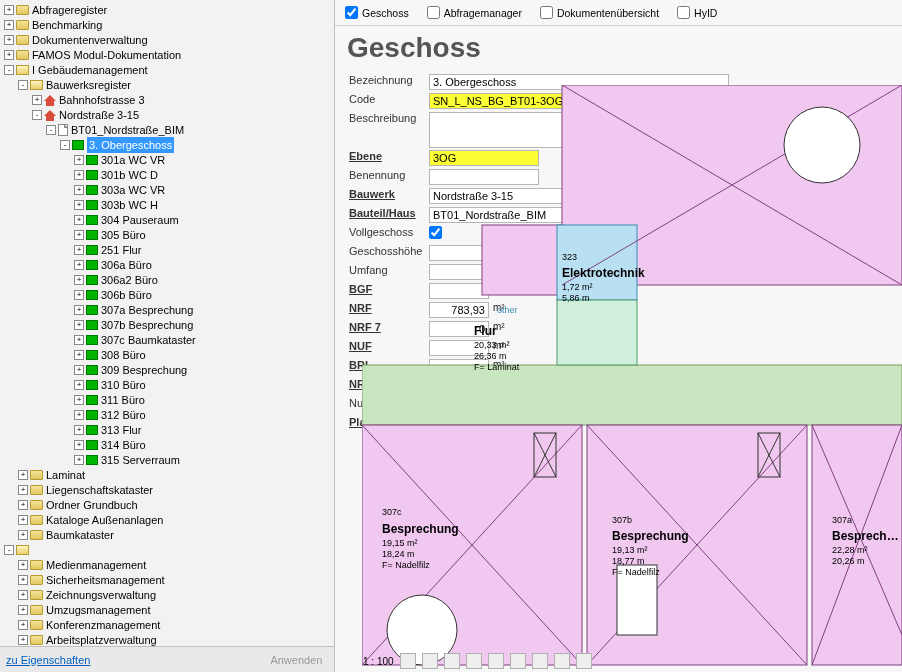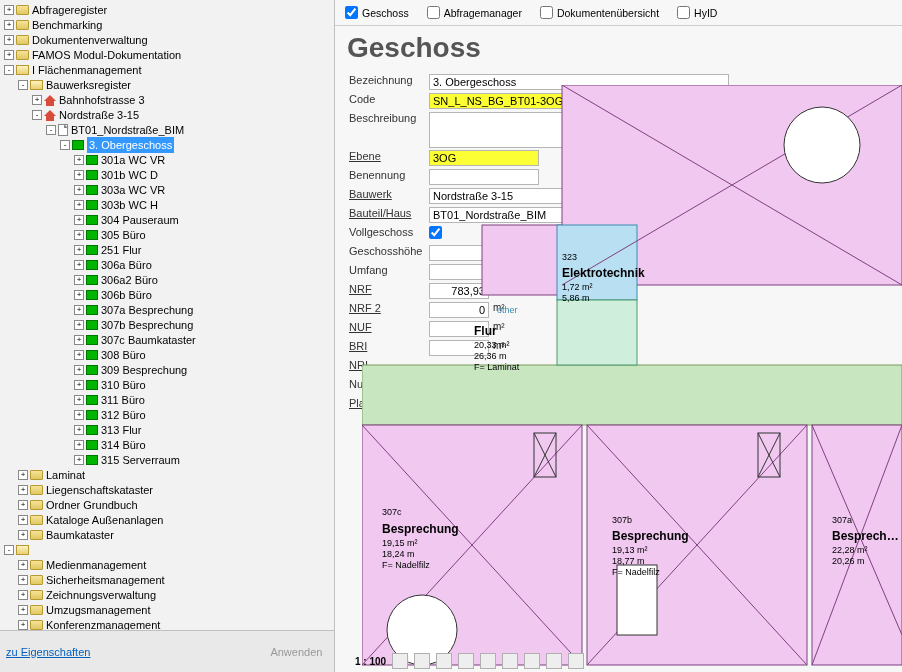--- a/index.html
+++ b/index.html
@@ -17,43 +17,43 @@
   .house::after { content:""; position:absolute; left:-4px; top:6px; width:8px; height:5px; background:#d94b3a; }
   .green-sq { background: #00b500; border: 1px solid #007500; width: 12px; height: 10px; }
   .label { }
   .selected .label { background: #3399ff; color: #fff; padding: 0 2px; }
   .indent-0 { padding-left: 2px; }
   .indent-1 { padding-left: 16px; }
   .indent-2 { padding-left: 30px; }
   .indent-3 { padding-left: 44px; }
   .indent-4 { padding-left: 58px; }
   .indent-5 { padding-left: 72px; }
-  .bottom-bar { position: absolute; bottom: 0; left: 0; right: -1px; height: 42px; background: #e9e9e9; border-top: 1px solid #c0c0c0; display: flex; align-items: center; padding: 0 6px; font-size: 11px; gap: 180px; }
+  .bottom-bar { position: absolute; bottom: 0; left: 0; right: -1px; height: 26px; background: #e9e9e9; border-top: 1px solid #c0c0c0; display: flex; align-items: center; padding: 0 6px; font-size: 11px; gap: 180px; }
   .bottom-bar a { color: #0060c0; text-decoration: underline; }
   .bottom-bar .apply { color: #999; }
   .right-pane { flex: 1; height: 100%; background: #f7f7f7; position: relative; overflow: hidden; }
   .tabs { display: flex; gap: 18px; padding: 6px 10px; font-size: 10.5px; border-bottom: 1px solid #d0d0d0; }
   .tab { display: flex; align-items: center; gap: 4px; }
   .tab input { margin: 0; }
   h1.page-title { font-size: 28px; font-weight: bold; color: #555; padding: 6px 10px 10px 12px; }
   .form { padding: 0 14px; font-size: 11px; }
   .row { display: flex; align-items: flex-start; height: 19px; }
   .row .flabel { width: 80px; color: #333; }
-  .row .flabel.b { font-weight: normal; text-decoration: underline; }
+  .row .flabel.b { font-weight: bold; text-decoration: underline; }
   .row input.text { height: 16px; border: 1px solid #b5b5b5; padding: 0 3px; font-size: 11px; background: #fff; }
   .row .unit { font-size: 10px; margin-left: 4px; color: #222; }
   .yellow { background: #fbff33 !important; }
   .desc { height: 36px; width: 154px; border: 1px solid #b5b5b5; background: #fff; }
   .floorplan { position: absolute; top: 85px; right: 0; bottom: 0; left: 0; overflow: hidden; pointer-events: none; }
   .floorplan svg { position: absolute; top: 0; right: 0; width: 540px; height: 590px; }
   .diagonal { position: absolute; inset: 0; pointer-events: none; }
   .diagonal svg { width: 100%; height: 100%; }
   .room-label { font-size: 12px; font-weight: bold; fill: #000; }
   .room-small { font-size: 9px; fill: #000; }
-  .toolbar-bottom { position: absolute; bottom: 3px; left: 20px; display: flex; align-items: center; gap: 6px; font-size: 10px; font-weight: bold; }
+  .toolbar-bottom { position: absolute; bottom: 3px; left: 28px; display: flex; align-items: center; gap: 6px; font-size: 10px; }
   .tool-ico { width: 16px; height: 16px; border: 1px solid #b0b0b0; background: #eee; }
 </style>
 </head>
 <body>
 
 <div class="left-pane">
   <div class="tree" id="tree">
       <div class="tree-item indent-0">
         <span class="toggle">+</span>
         <span class="icon folder"></span>
@@ -70,21 +70,21 @@
         <span class="label">Dokumentenverwaltung</span>
       </div>
       <div class="tree-item indent-0">
         <span class="toggle">+</span>
         <span class="icon folder"></span>
         <span class="label">FAMOS Modul-Dokumentation</span>
       </div>
       <div class="tree-item indent-0">
         <span class="toggle">-</span>
         <span class="icon folder-open"></span>
-        <span class="label">I Flächenmanagement</span>
+        <span class="label">I Gebäudemanagement</span>
       </div>
       <div class="tree-item indent-1">
         <span class="toggle">-</span>
         <span class="icon folder-open"></span>
         <span class="label">Bauwerksregister</span>
       </div>
       <div class="tree-item indent-2">
         <span class="toggle">+</span>
         <span class="icon house"></span>
         <span class="label">Bahnhofstrasse 3</span>
@@ -345,26 +345,31 @@
         <span class="flabel">Geschosshöhe</span>
         <input class="text" style="width: 60px; text-align: right;">
         <span class="unit">m</span>
       </div>
     <div class="row">
         <span class="flabel">Umfang</span>
         <input class="text" style="width: 60px; text-align: right;">
         <span class="unit">m</span>
       </div>
     <div class="row">
+        <span class="flabel b">BGF</span>
+        <input class="text" style="width: 60px; text-align: right;">
+        <span class="unit">m²</span>
+      </div>
+    <div class="row">
         <span class="flabel b">NRF</span>
         <input class="text" style="width: 60px; text-align: right;" value="783,93">
         <span class="unit">m²</span>
       </div>
     <div class="row">
-        <span class="flabel b">NRF 2</span>
+        <span class="flabel b">NRF 7</span>
         <input class="text" style="width: 60px; text-align: right;" value="0">
         <span class="unit">m²</span>
       </div>
     <div class="row">
         <span class="flabel b">NUF</span>
         <input class="text" style="width: 60px; text-align: right;">
         <span class="unit">m²</span>
       </div>
     <div class="row">
         <span class="flabel b">BRI</span>

